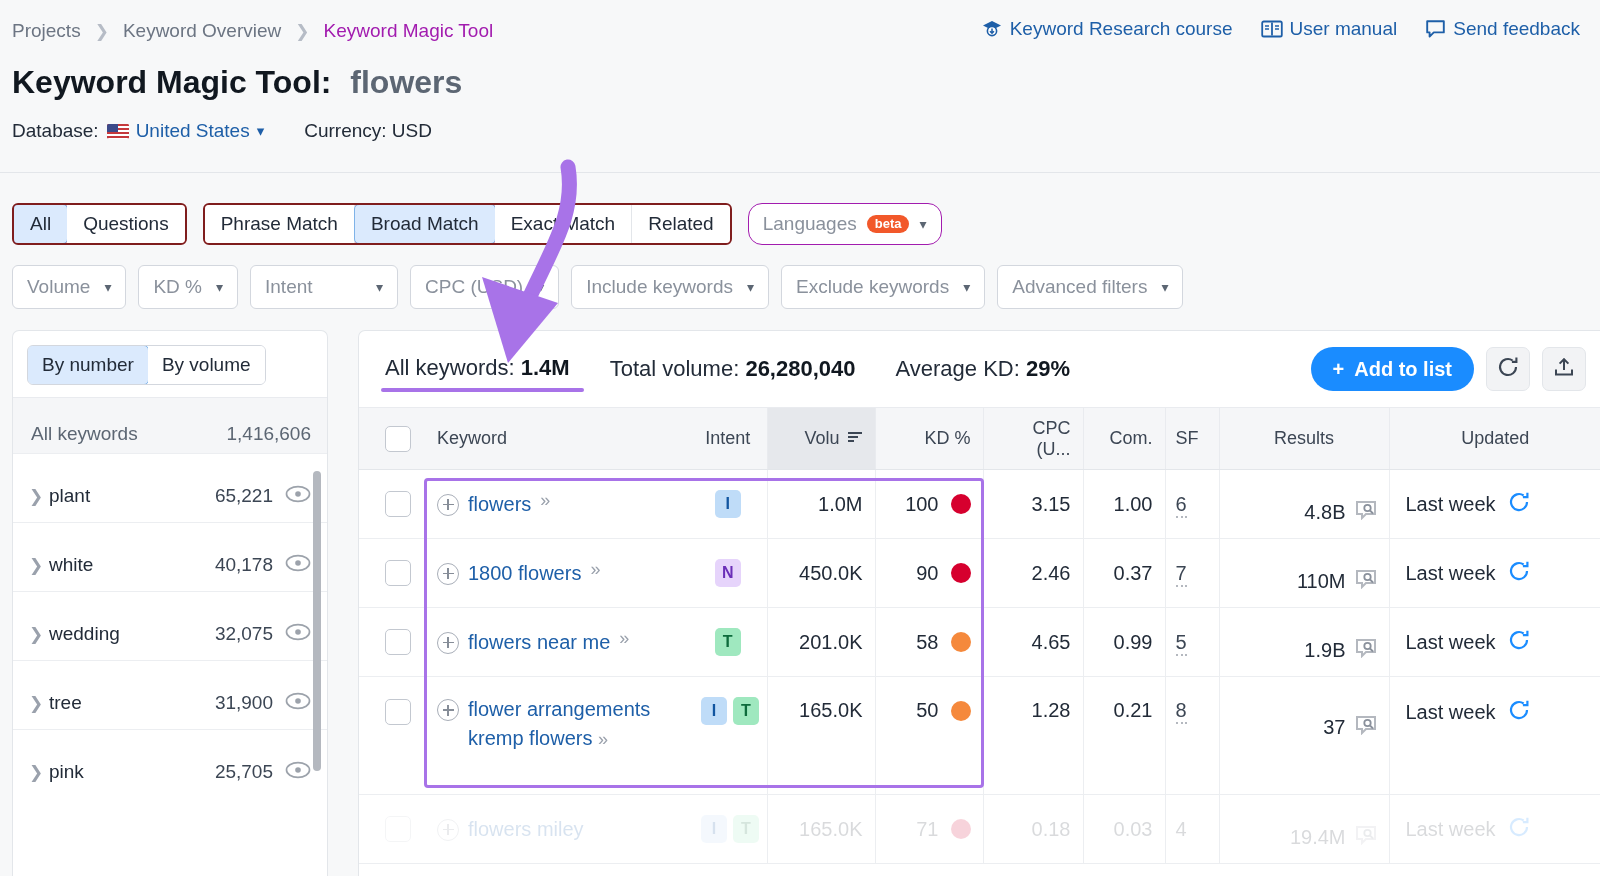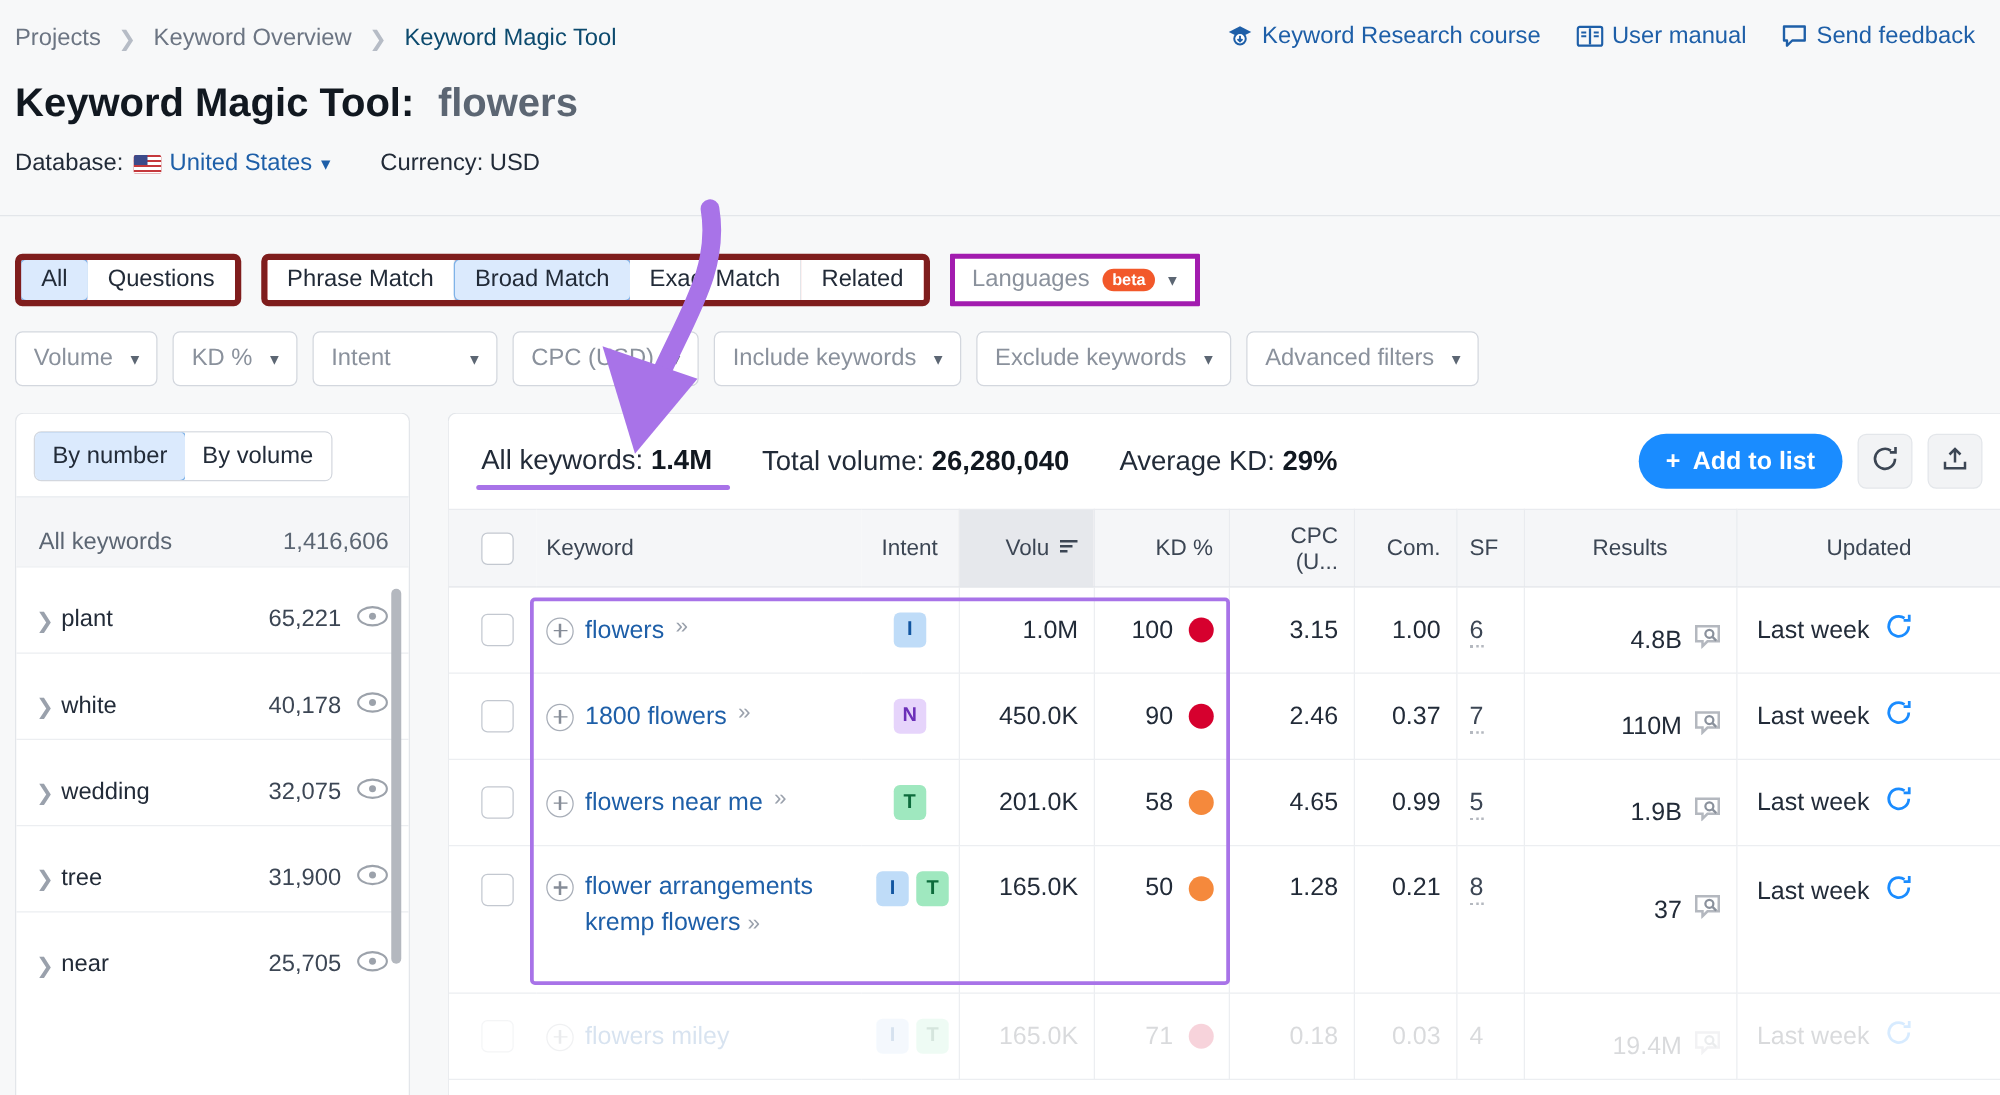--- a/index.html
+++ b/index.html
@@ -17,21 +17,21 @@
     background: #f7f8f9;
   }
 
   
   .breadcrumb {
     position: absolute; left: 12px; top: 20px;
     display: flex; align-items: center; gap: 0;
     font-size: 19px;
   }
   .bc-item { color: #6c7583; }
-  .bc-item.current { color: #0c4a6e; }
+  .bc-item.current { color: #a21caf; }
   .bc-sep {
     color: #b6bcc6; font-size: 17px;
     padding: 0 14px;
   }
 
   
   .hdr-links {
     position: absolute; right: 20px; top: 18px;
     display: flex; align-items: center; gap: 28px;
     font-size: 19px;
@@ -96,42 +96,42 @@
     width: 1600px; height: 1px; background: #e3e6ea;
   }
 
   
   .tabs-row {
     position: absolute; left: 12px; top: 203px;
     display: flex; align-items: center; gap: 16px;
   }
   .seg {
     display: flex; align-items: stretch;
-    background: #fca5a5; border: 5px solid #7f1d1d;
+    background: #fca5a5; border: 2px solid #7f1d1d;
     border-radius: 6px; overflow: hidden;
     height: 42px;
   }
   .seg-btn {
     display: flex; align-items: center; justify-content: center;
     padding: 0 16px; font-size: 19px; color: #222b38;
     cursor: pointer; background: #fff;
     border-right: 1px solid #e3e6ea;
   }
   .seg-btn:last-child { border-right: none; }
   .seg-btn.active {
     background: #dbeafd;
     border: 1px solid #7fb3e8;
     border-radius: 5px;
     margin: -1px;
     color: #222b38;
   }
   .lang-pill {
     height: 42px; display: flex; align-items: center; gap: 10px;
     padding: 0 14px; background: #fff;
-    border: 4px solid #a21caf; border-radius: 1px;
+    border: 1px solid #a21caf; border-radius: 14px;
     font-size: 19px; color: #8a919c; cursor: pointer;
   }
   .beta-badge {
     background: #f2582a; color: #fff; font-size: 13px; font-weight: bold;
     border-radius: 9px; padding: 2px 8px 3px; line-height: 1;
   }
   .chev { color: #5c6673; font-size: 14px; }
 
   
   .filters-row {
@@ -502,21 +502,21 @@
         <span class="sb-name">tree</span>
         <span class="sb-count">31,900</span>
         <span class="sb-eye"><svg width="26" height="18" viewBox="0 0 26 18">
               <ellipse cx="13" cy="9" rx="11.5" ry="7.3" fill="none" stroke="#7c848f" stroke-width="1.7"></ellipse>
               <circle cx="13" cy="9" r="2.8" fill="#7c848f"></circle>
             </svg></span>
       </div>
 
       <div class="sb-row">
         <span class="sb-arrow">❯</span>
-        <span class="sb-name">near</span>
+        <span class="sb-name">pink</span>
         <span class="sb-count">25,705</span>
         <span class="sb-eye"><svg width="26" height="18" viewBox="0 0 26 18">
               <ellipse cx="13" cy="9" rx="11.5" ry="7.3" fill="none" stroke="#7c848f" stroke-width="1.7"></ellipse>
               <circle cx="13" cy="9" r="2.8" fill="#7c848f"></circle>
             </svg></span>
       </div>
 
       <div class="sb-scrollbar"></div>
     </div>
   </div>

